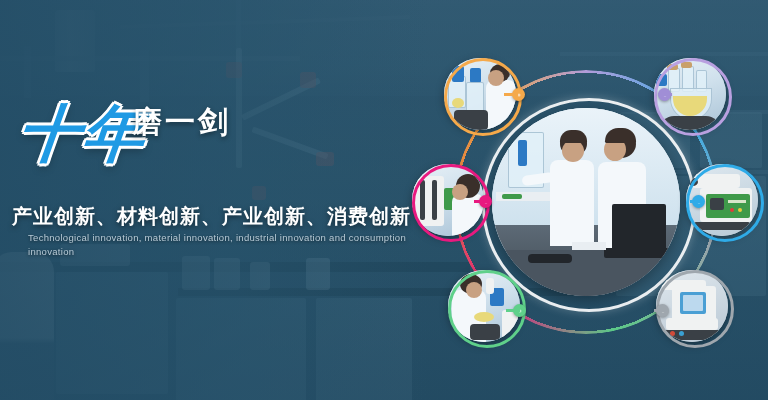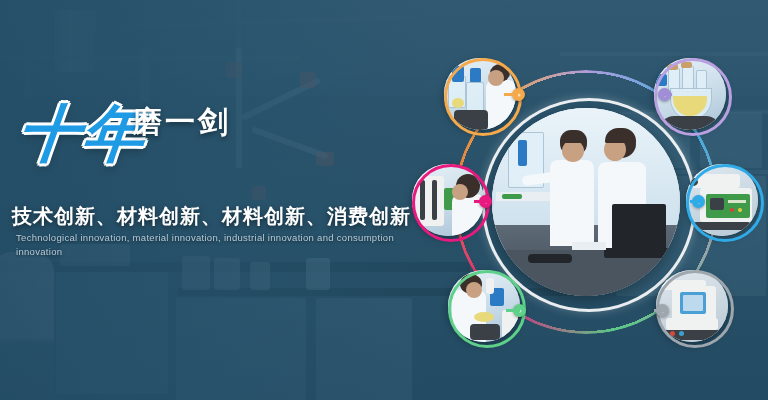--- a/index.html
+++ b/index.html
@@ -105,21 +105,21 @@
     letter-spacing:2px;
     text-shadow:0 2px 5px rgba(0,0,0,.45);
   }
   .slogan-cn{
     position:absolute;left:12px;top:203px;
     font-size:20px;line-height:26px;font-weight:700;color:#ffffff;
     letter-spacing:1px;
     text-shadow:0 2px 5px rgba(0,0,0,.5);
   }
   .slogan-en{
-    position:absolute;left:16px;top:231px;
+    position:absolute;left:28px;top:231px;
     font-size:9.5px;line-height:14px;font-weight:400;
     color:rgba(205,221,231,.88);
     letter-spacing:.3px;
     text-shadow:0 1px 3px rgba(0,0,0,.5);
   }
 
   
   .cluster{
     position:absolute;left:404px;top:24px;width:360px;height:356px;
   }
@@ -237,21 +237,21 @@
 
     <div class="bg-tint"></div>
     <div class="bg-left-fade"></div>
   </div>
 
   <div class="copy">
     <div class="headline-row">
       <div class="big-cn">十年</div>
       <div class="mid-cn">磨一剑</div>
     </div>
-    <div class="slogan-cn">技术创新、材料创新、材料创新、消费创新</div>
+    <div class="slogan-cn">产业创新、材料创新、产业创新、消费创新</div>
     <div class="slogan-en">Technological innovation, material innovation, industrial innovation and consumption innovation</div>
   </div>
 
   <div class="cluster">
 
     <div class="ring-outer"></div>
 
     <div class="photo-circle hero">
       <div class="sc lab-bright">
         <div class="hero-wall"></div>

